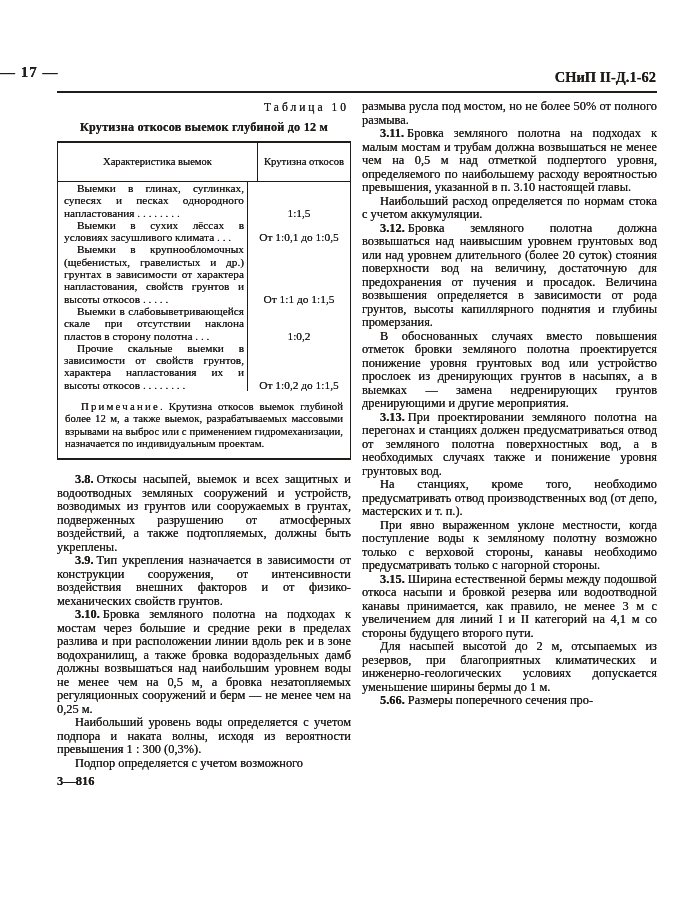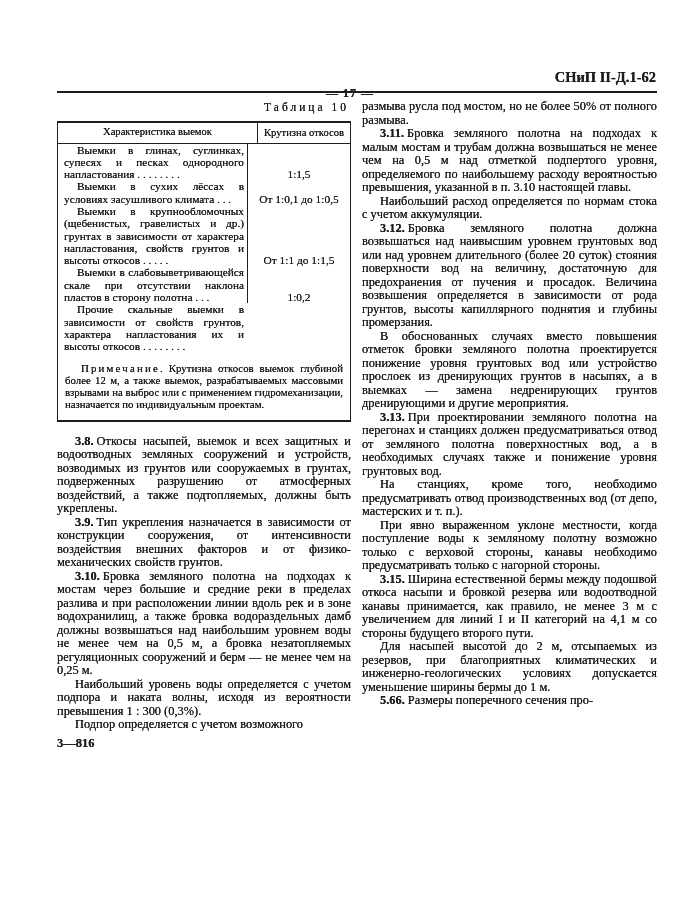--- a/index.html
+++ b/index.html
@@ -3,22 +3,22 @@
 <meta charset="utf-8">
 <style>
   html,body { margin:0; padding:0; background:#e8e8e6; }
   .page {
     position:relative; width:700px; height:910px; margin:0 auto;
     background:#ffffff; color:#1f1c1a; overflow:hidden;
     font-family:"Liberation Serif","DejaVu Serif",serif;
     text-shadow:0 0 0.45px currentColor;
   }
   .hdr-pagenum {
-    position:absolute; top:86px; left:0; width:700px; text-align:center;
-    font-size:12px; font-weight:bold; letter-spacing:1px;
+    position:absolute; top:64px; left:0; width:700px; text-align:left;
+    font-size:15px; font-weight:bold; letter-spacing:1px;
   }
   .hdr-code {
     position:absolute; top:69px; right:44px;
     font-size:14.5px; font-weight:bold;
   }
   .hdr-rule {
     position:absolute; top:91px; left:57px; width:600px; height:0;
     border-top:2.2px solid #1f1c1a;
   }
   .col { position:absolute; top:100px; font-size:12.4px; line-height:13.5px; text-align:justify; }
@@ -27,21 +27,21 @@
 
   .tbl-label { text-align:right; font-size:11.5px; letter-spacing:3px; margin:1px 2px 6px 0; }
   .tbl-title { text-align:center; font-weight:bold; font-size:12.2px; letter-spacing:0.2px; margin-bottom:7px; }
 
   .slope-table {
     border-left:1.2px solid #1f1c1a; border-right:1.2px solid #1f1c1a;
     border-top:2.4px solid #1f1c1a; border-bottom:2.4px solid #1f1c1a;
   }
   .thead { display:flex; border-bottom:1.2px solid #1f1c1a; }
   .th { font-size:10.6px; line-height:12px; text-align:center; text-shadow:0 0 0.3px currentColor; }
-  .th1 { width:187px; padding:3px 6px; }
+  .th1 { width:187px; padding:13px 6px; }
   .th2 { flex:1; border-left:1.2px solid #1f1c1a; display:flex; align-items:center; justify-content:center; padding:4px; }
   .trow { display:flex; }
   .rc1 {
     width:180px; padding:0 3px 0 6px; text-indent:13px;
     font-size:11.3px; line-height:12.3px; text-align:justify;
   }
   .trow:first-of-type .rc1 { padding-top:7px; }
   .trow:last-of-type  .rc1 { padding-bottom:4px; }
   .rc2 {
     flex:1; border-left:1.2px solid #1f1c1a;
@@ -66,20 +66,21 @@
 
 <div class="page">
 
   <div class="hdr-pagenum">— 17 —</div>
   <div class="hdr-code">СНиП II-Д.1-62</div>
   <div class="hdr-rule"></div>
 
   <div class="col col-left">
 
     <div class="tbl-label">Таблица 10</div>
+    <div class="tbl-title">Крутизна откосов выемок глубиной до 12 м</div>
 
     <div class="slope-table">
       <div class="thead">
         <div class="th th1">Характеристика выемок</div>
         <div class="th th2">Крутизна откосов</div>
       </div>
 
       <div class="trow">
         <div class="rc1">Выемки в глинах, суглинках, супесях и песках однородного напластования . . . . . . . .</div>
         <div class="rc2">1:1,5</div>
@@ -91,20 +92,21 @@
       <div class="trow">
         <div class="rc1">Выемки в крупнообломочных (щебенистых, гравелистых и др.) грунтах в зависимости от характера напластования, свойств грунтов и высоты откосов . . . . .</div>
         <div class="rc2">От 1:1 до 1:1,5</div>
       </div>
       <div class="trow">
         <div class="rc1">Выемки в слабовыветривающейся скале при отсутствии наклона пластов в сторону полотна . . .</div>
         <div class="rc2">1:0,2</div>
       </div>
       <div class="trow">
         <div class="rc1">Прочие скальные выемки в зависимости от свойств грунтов, характера напластования их и высоты откосов . . . . . . . .</div>
+        <div class="rc2">От 1:0,2 до 1:1,5</div>
       </div>
 
       <div class="tnote">
         <span class="note-label">Примечание.</span><span>Крутизна откосов выемок глубиной более 12 м, а также выемок, разрабатываемых массовыми взрывами на выброс или с применением гидромеханизации, назначается по индивидуальным проектам.</span>
       </div>
     </div>
 
     <p class="para first-after-table"><span class="pnum">3.8.</span><span>Откосы насыпей, выемок и всех защитных и водоотводных земляных сооружений и устройств, возводимых из грунтов или сооружаемых в грунтах, подверженных разрушению от атмосферных воздействий, а также подтопляемых, должны быть укреплены.</span></p>
     <p class="para"><span class="pnum">3.9.</span><span>Тип укрепления назначается в зависимости от конструкции сооружения, от интенсивности воздействия внешних факторов и от физико-механических свойств грунтов.</span></p>
     <p class="para"><span class="pnum">3.10.</span><span>Бровка земляного полотна на подходах к мостам через большие и средние реки в пределах разлива и при расположении линии вдоль рек и в зоне водохранилищ, а также бровка водораздельных дамб должны возвышаться над наибольшим уровнем воды не менее чем на 0,5 м, а бровка незатопляемых регуляционных сооружений и берм — не менее чем на 0,25 м.</span></p>

